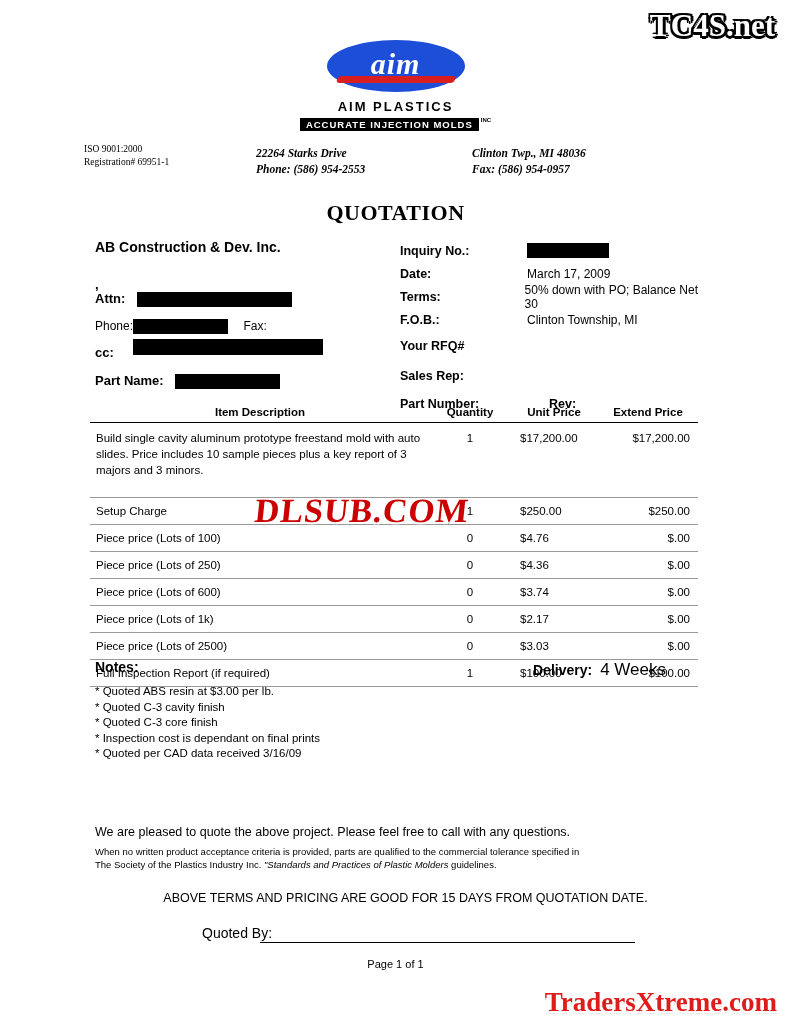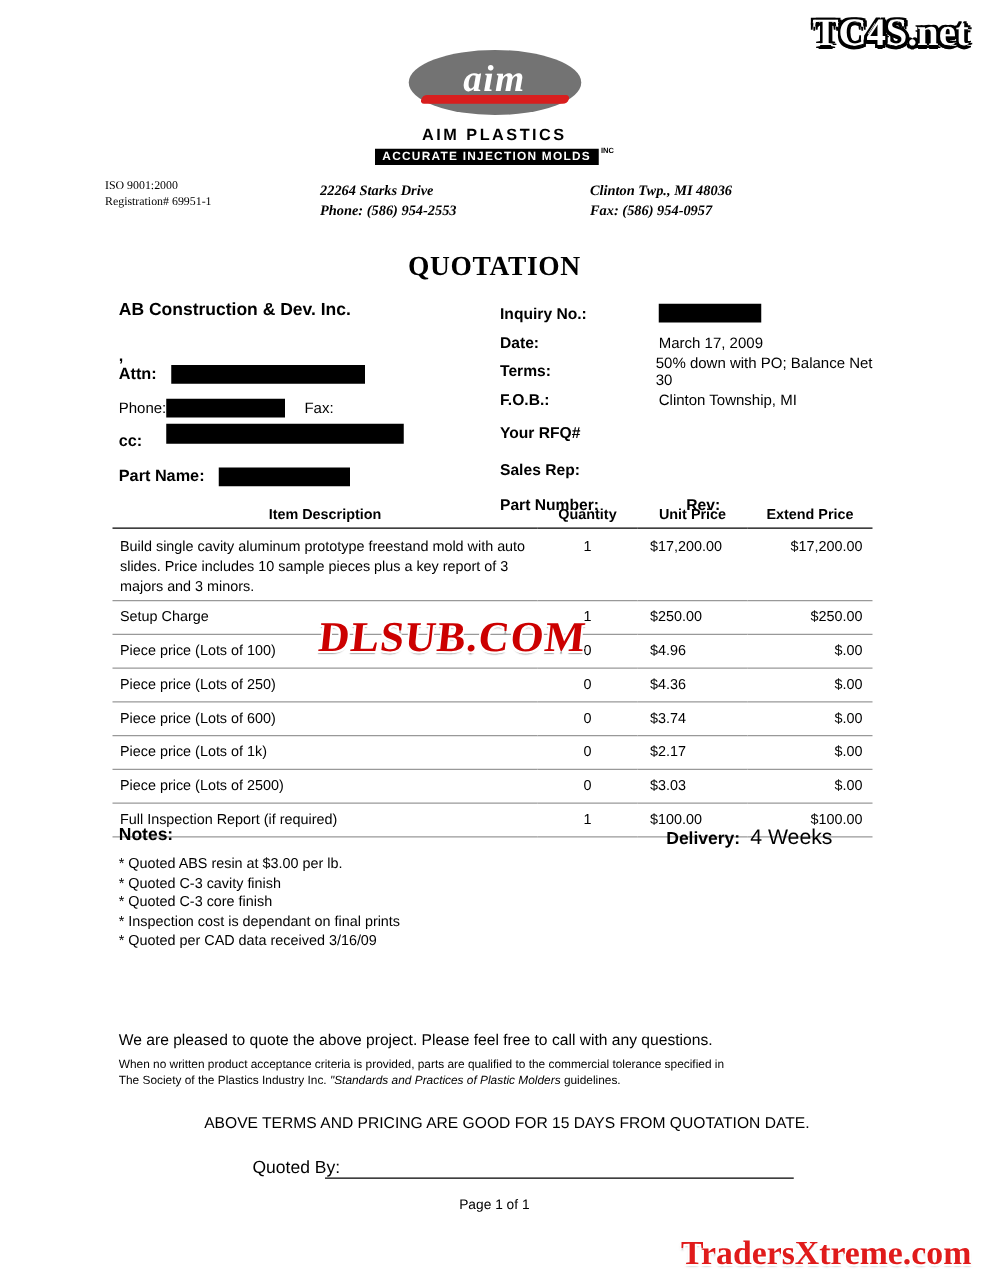--- a/index.html
+++ b/index.html
@@ -78,21 +78,21 @@
     width: 791px;
     text-align: center;
     z-index: 5;
   }
   .logo-oval {
     display: inline-block;
     position: relative;
     width: 138px;
     height: 52px;
     border-radius: 50%;
-    background: #737373;
+    background: #1d4ed8;
   }
   .logo-oval .aim-text {
     position: absolute;
     left: 0; right: 0;
     top: 7px;
     font-family: "Liberation Serif", serif;
     font-style: italic;
     font-weight: bold;
     font-size: 30px;
     color: #fff;
@@ -259,21 +259,21 @@
 
   .tbl td {
     border-bottom: 1px solid #999;
     padding: 5px 0 5px 6px;
     vertical-align: top;
     line-height: 16px;
   }
   .tbl td.qty { text-align: center; padding-left: 0; }
   .tbl td.unit { text-align: left; padding-left: 10px; }
   .tbl td.ext { text-align: right; padding-right: 8px; }
-  .tbl tr.first td { padding-top: 7px; padding-bottom: 2px; }
+  .tbl tr.first td { padding-top: 7px; padding-bottom: 19px; }
 
   
   .notes-hdr {
     position: absolute;
     left: 95px;
     top: 659px;
     font-weight: bold;
     font-size: 14px;
   }
   .delivery {
@@ -449,21 +449,21 @@
       </tr>
       <tr>
         <td>Setup Charge</td>
         <td class="qty">1</td>
         <td class="unit">$250.00</td>
         <td class="ext">$250.00</td>
       </tr>
       <tr>
         <td>Piece price (Lots of 100)</td>
         <td class="qty">0</td>
-        <td class="unit">$4.96</td>
+        <td class="unit">$4.76</td>
         <td class="ext">$.00</td>
       </tr>
       <tr>
         <td>Piece price (Lots of 250)</td>
         <td class="qty">0</td>
         <td class="unit">$4.36</td>
         <td class="ext">$.00</td>
       </tr>
       <tr>
         <td>Piece price (Lots of 600)</td>

